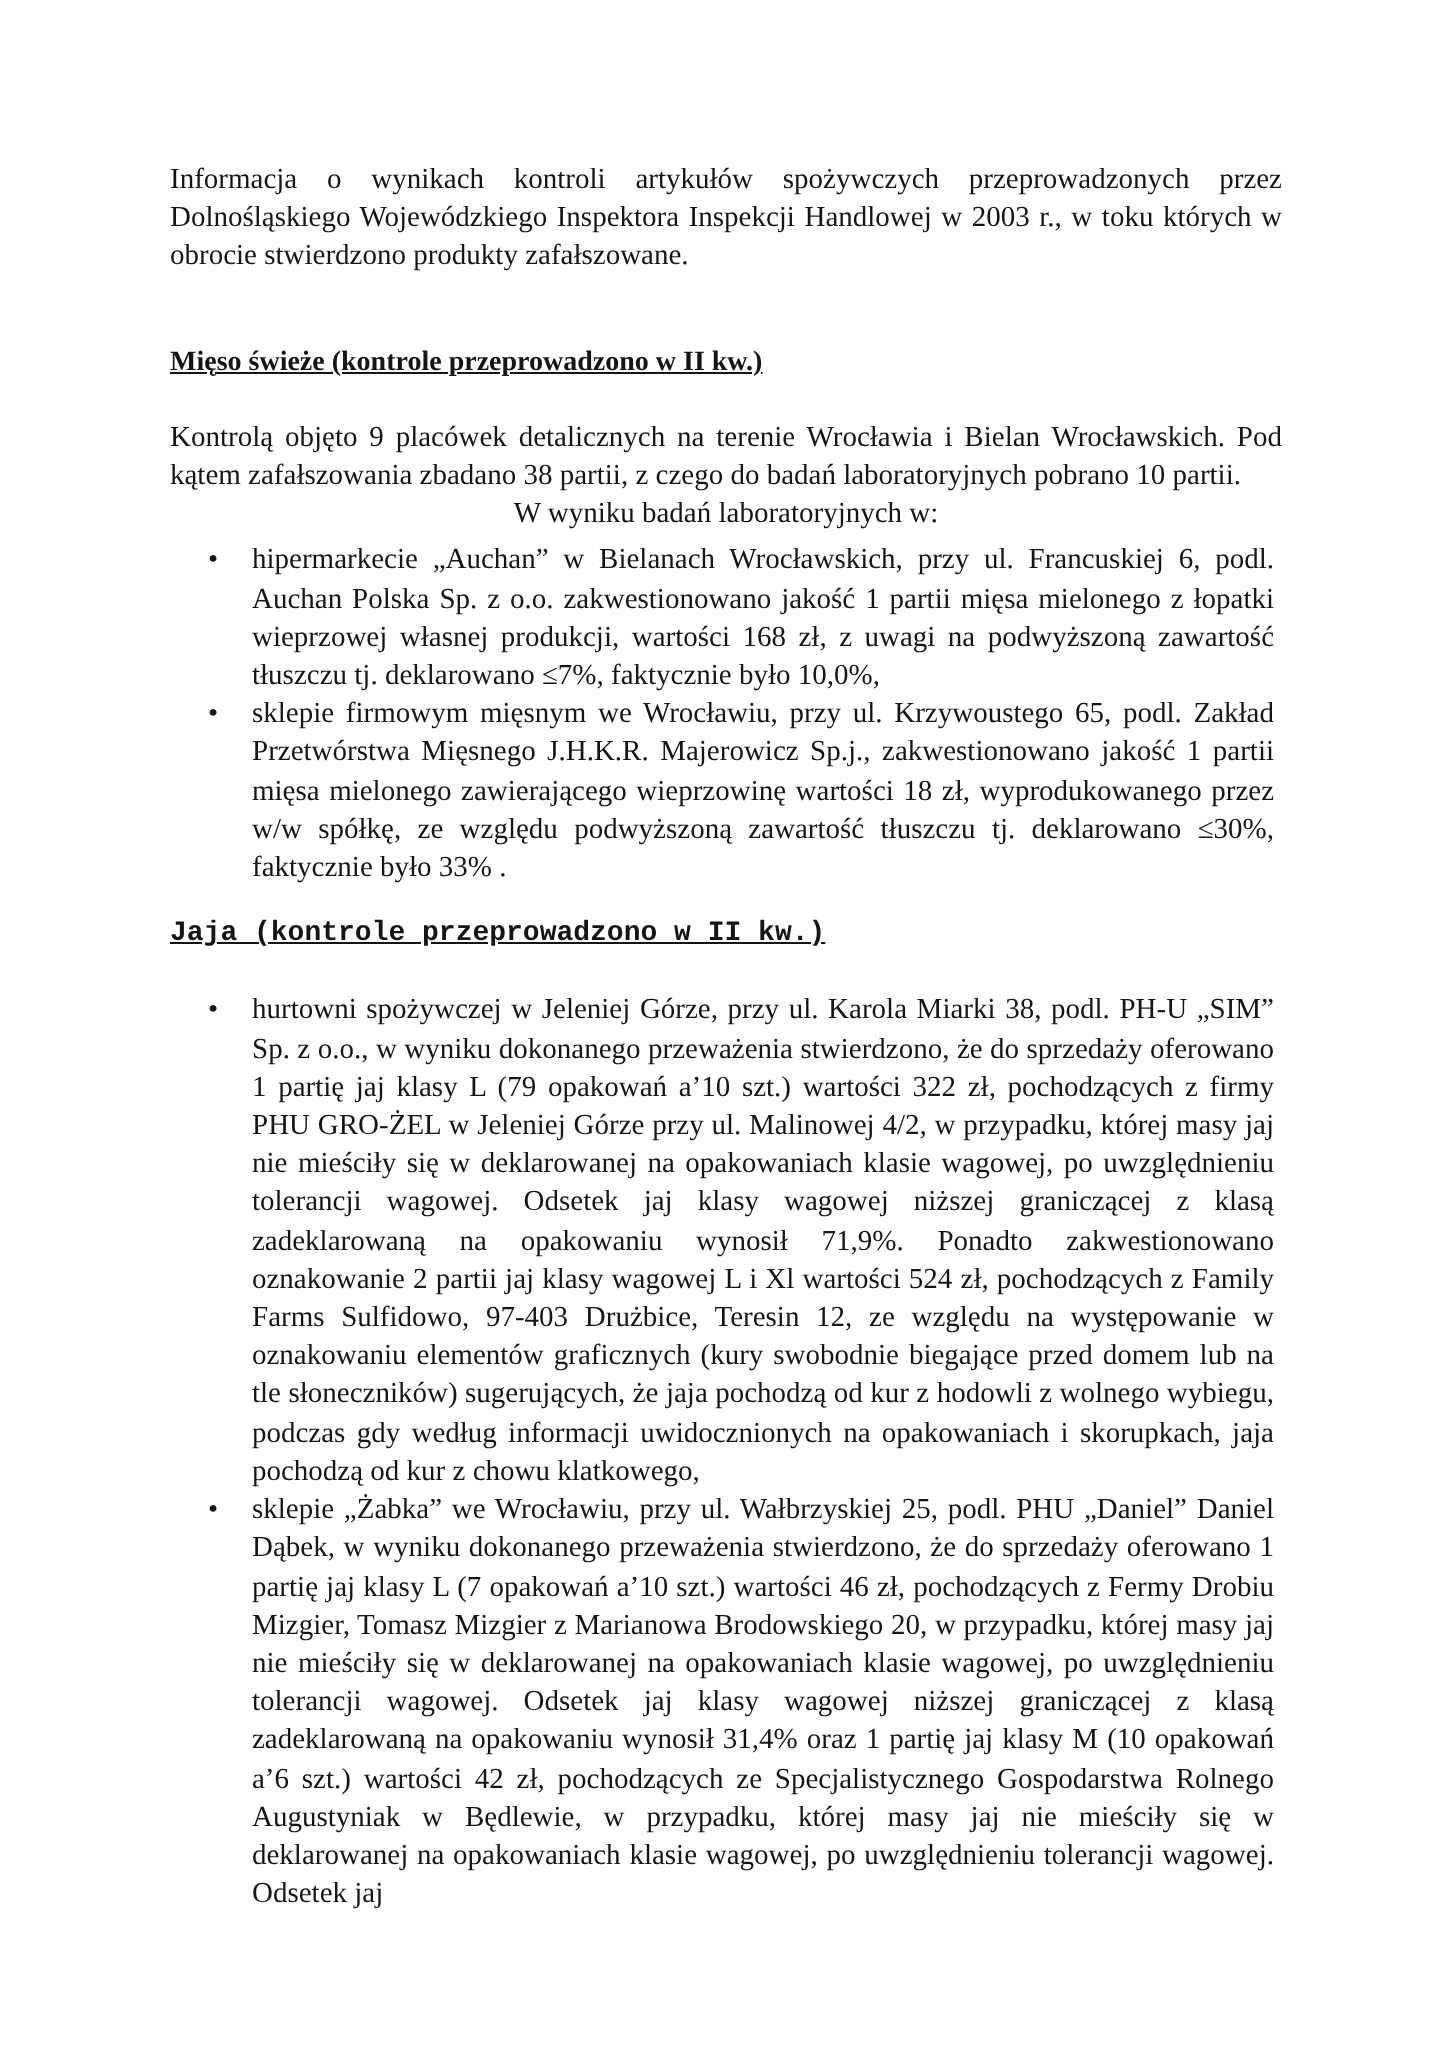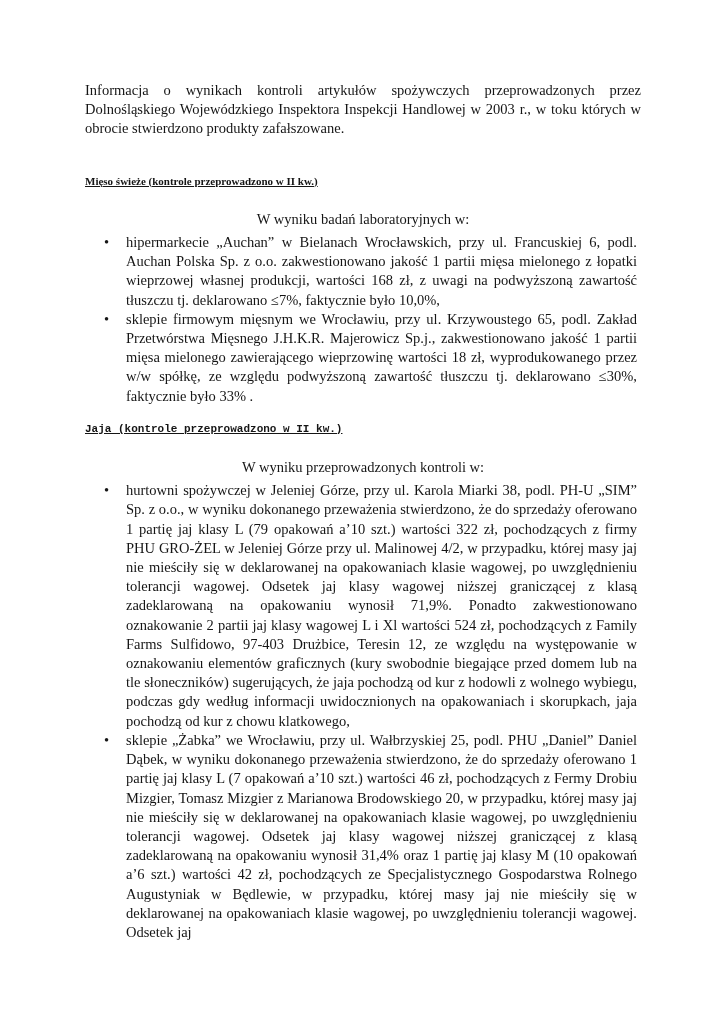--- a/index.html
+++ b/index.html
@@ -21,21 +21,21 @@
     width: 556px;
     font-size: 14.5px;
     line-height: 19.2px;
     text-align: justify;
   }
   p { margin: 0; }
   .intro-paragraph {
     margin-bottom: 33px;
   }
   .section-heading {
-    font-size: 11px;
+    font-size: 14px;
     line-height: 19.2px;
     font-weight: bold;
     text-decoration: underline;
     text-align: left;
     margin: 0 0 19px 0;
   }
   .section-heading.second {
     margin-top: 14px;
     font-family: Liberation Mono, monospace;
   }
@@ -61,29 +61,29 @@
 </style>
 </head>
 <body>
 
 <div class="page">
 
   <p class="intro-paragraph">Informacja o wynikach kontroli artykułów spożywczych przeprowadzonych przez Dolnośląskiego Wojewódzkiego Inspektora Inspekcji Handlowej w 2003 r., w toku których w obrocie stwierdzono produkty zafałszowane.</p>
 
   <div>
     <h2 class="section-heading">Mięso świeże (kontrole przeprowadzono w II kw.)</h2>
+    <p class="section-body">Kontrolą objęto 9 placówek detalicznych na terenie Wrocławia i Bielan Wrocławskich. Pod kątem zafałszowania zbadano 38 partii, z czego do badań laboratoryjnych pobrano 10 partii.</p>
     <p class="lead-line">W wyniku badań laboratoryjnych w:</p>
     <ul class="bullet-list">
       <li>hipermarkecie „Auchan” w Bielanach Wrocławskich, przy ul. Francuskiej 6, podl. Auchan Polska Sp. z o.o. zakwestionowano jakość 1 partii mięsa mielonego z łopatki wieprzowej własnej produkcji, wartości 168 zł, z uwagi na podwyższoną zawartość tłuszczu tj. deklarowano ≤7%, faktycznie było 10,0%,</li>
       <li>sklepie firmowym mięsnym we Wrocławiu, przy ul. Krzywoustego 65, podl. Zakład Przetwórstwa Mięsnego J.H.K.R. Majerowicz Sp.j., zakwestionowano jakość 1 partii mięsa mielonego zawierającego wieprzowinę wartości 18 zł, wyprodukowanego przez w/w spółkę, ze względu podwyższoną zawartość tłuszczu tj. deklarowano ≤30%, faktycznie było 33% .</li>
     </ul>
   </div>
 
   <div>
     <h2 class="section-heading second">Jaja (kontrole przeprowadzono w II kw.)</h2>
-    <p class="lead-line">W wyniku przeprowadzonych kontroli w:</p>
     <ul class="bullet-list">
       <li>hurtowni spożywczej w Jeleniej Górze, przy ul. Karola Miarki 38, podl. PH-U „SIM” Sp. z o.o., w wyniku dokonanego przeważenia stwierdzono, że do sprzedaży oferowano 1 partię jaj klasy L (79 opakowań a’10 szt.) wartości 322 zł, pochodzących z firmy PHU GRO-ŻEL w Jeleniej Górze przy ul. Malinowej 4/2, w przypadku, której masy jaj nie mieściły się w deklarowanej na opakowaniach klasie wagowej, po uwzględnieniu tolerancji wagowej. Odsetek jaj klasy wagowej niższej graniczącej z klasą zadeklarowaną na opakowaniu wynosił 71,9%. Ponadto zakwestionowano oznakowanie 2 partii jaj klasy wagowej L i Xl wartości 524 zł, pochodzących z Family Farms Sulfidowo, 97-403 Drużbice, Teresin 12, ze względu na występowanie w oznakowaniu elementów graficznych (kury swobodnie biegające przed domem lub na tle słoneczników) sugerujących, że jaja pochodzą od kur z hodowli z wolnego wybiegu, podczas gdy według informacji uwidocznionych na opakowaniach i skorupkach, jaja pochodzą od kur z chowu klatkowego,</li>
       <li>sklepie „Żabka” we Wrocławiu, przy ul. Wałbrzyskiej 25, podl. PHU „Daniel” Daniel Dąbek, w wyniku dokonanego przeważenia stwierdzono, że do sprzedaży oferowano 1 partię jaj klasy L (7 opakowań a’10 szt.) wartości 46 zł, pochodzących z Fermy Drobiu Mizgier, Tomasz Mizgier z Marianowa Brodowskiego 20, w przypadku, której masy jaj nie mieściły się w deklarowanej na opakowaniach klasie wagowej, po uwzględnieniu tolerancji wagowej. Odsetek jaj klasy wagowej niższej graniczącej z klasą zadeklarowaną na opakowaniu wynosił 31,4% oraz 1 partię jaj klasy M (10 opakowań a’6 szt.) wartości 42 zł, pochodzących ze Specjalistycznego Gospodarstwa Rolnego Augustyniak w Będlewie, w przypadku, której masy jaj nie mieściły się w deklarowanej na opakowaniach klasie wagowej, po uwzględnieniu tolerancji wagowej. Odsetek jaj</li>
     </ul>
   </div>
 
 </div>
 
 </body></html>

